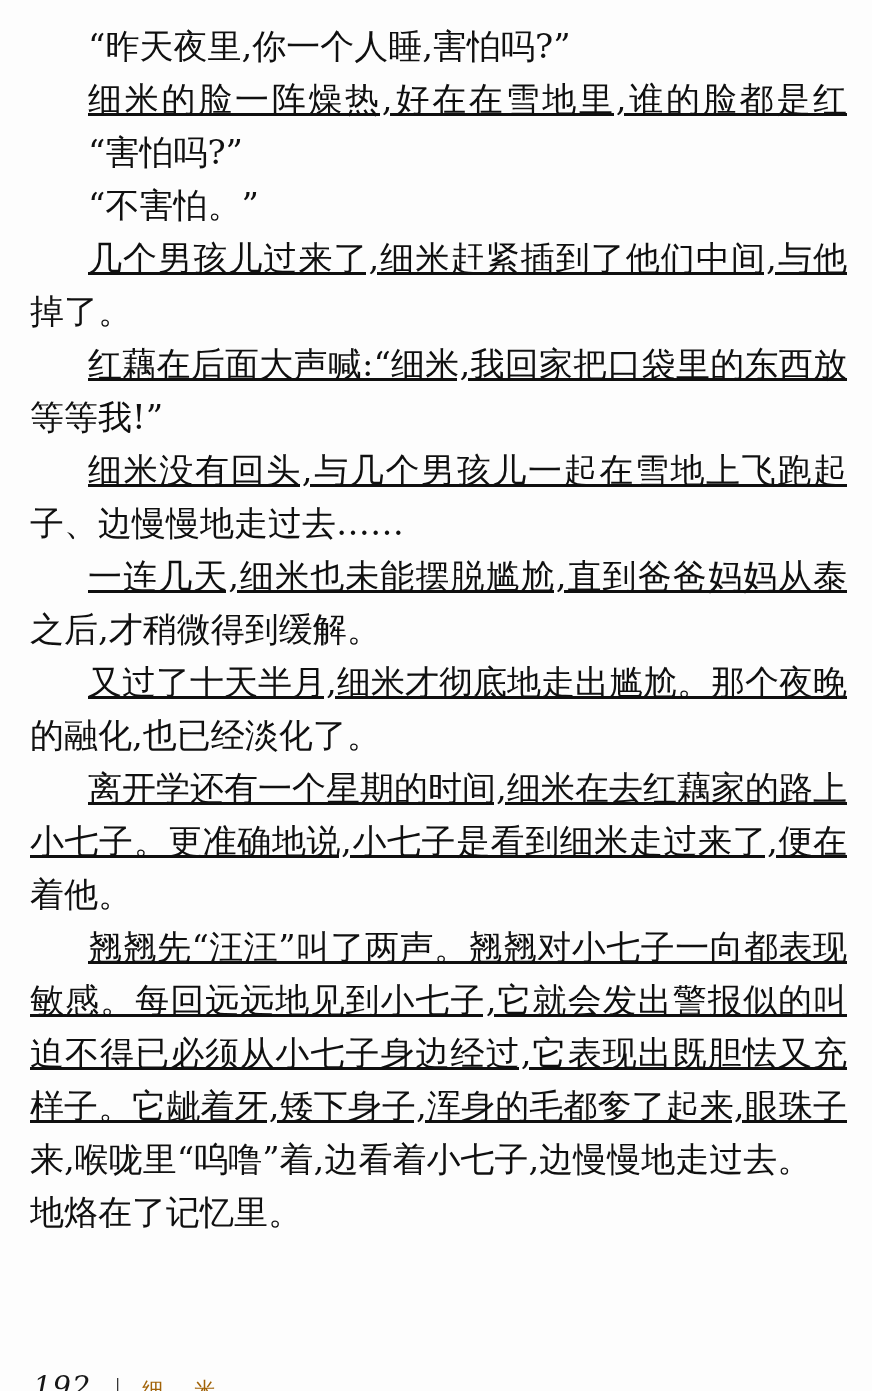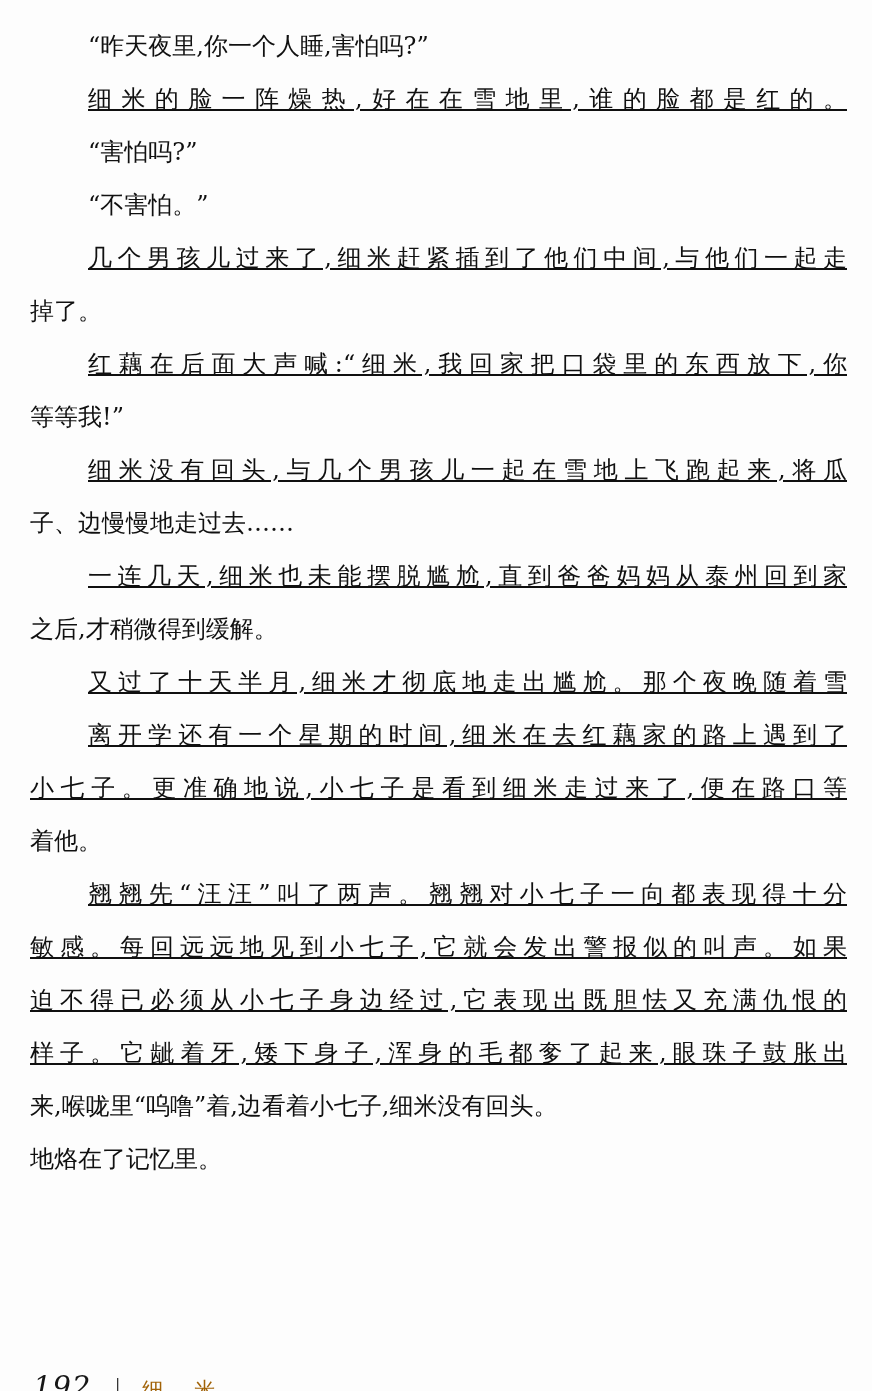--- a/index.html
+++ b/index.html
@@ -20,21 +20,21 @@
   }
   .text-block {
     position: absolute;
     top: 20px;
     left: 30px;
     width: 817px;
   }
   .line {
     margin: 0;
     padding: 0;
-    font-size: 24px;
+    font-size: 34px;
     line-height: 53px;
     height: 53px;
     overflow: hidden;
     color: #101010;
     text-align: left;
   }
   .line.indent {
     text-indent: 58px;
   }
   .line.full {
@@ -83,28 +83,29 @@
     <p class="line indent">“不害怕。”</p>
     <p class="line indent full">几个男孩儿过来了,细米赶紧插到了他们中间,与他们一起走</p>
     <p class="line">掉了。</p>
     <p class="line indent full">红藕在后面大声喊:“细米,我回家把口袋里的东西放下,你</p>
     <p class="line">等等我!”</p>
     <p class="line indent full">细米没有回头,与几个男孩儿一起在雪地上飞跑起来,将瓜</p>
     <p class="line">子、边慢慢地走过去……</p>
     <p class="line indent full">一连几天,细米也未能摆脱尴尬,直到爸爸妈妈从泰州回到家</p>
     <p class="line">之后,才稍微得到缓解。</p>
     <p class="line indent full">又过了十天半月,细米才彻底地走出尴尬。那个夜晚随着雪</p>
+    <p class="line">的融化,也已经淡化了。</p>
     <p class="line indent full">离开学还有一个星期的时间,细米在去红藕家的路上遇到了</p>
     <p class="line full">小七子。更准确地说,小七子是看到细米走过来了,便在路口等</p>
     <p class="line">着他。</p>
     <p class="line indent full">翘翘先“汪汪”叫了两声。翘翘对小七子一向都表现得十分</p>
     <p class="line full">敏感。每回远远地见到小七子,它就会发出警报似的叫声。如果</p>
     <p class="line full">迫不得已必须从小七子身边经过,它表现出既胆怯又充满仇恨的</p>
     <p class="line full">样子。它龇着牙,矮下身子,浑身的毛都奓了起来,眼珠子鼓胀出</p>
-    <p class="line">来,喉咙里“呜噜”着,边看着小七子,细米没有回头。</p>
+    <p class="line">来,喉咙里“呜噜”着,边看着小七子,边慢慢地走过去。</p>
     <p class="line">地烙在了记忆里。</p>
   </div>
 
   <div class="page-footer">
     <span class="page-num">192</span>
     <span class="footer-divider">|</span>
     <span class="book-title">细米</span>
   </div>
 </div>
 

